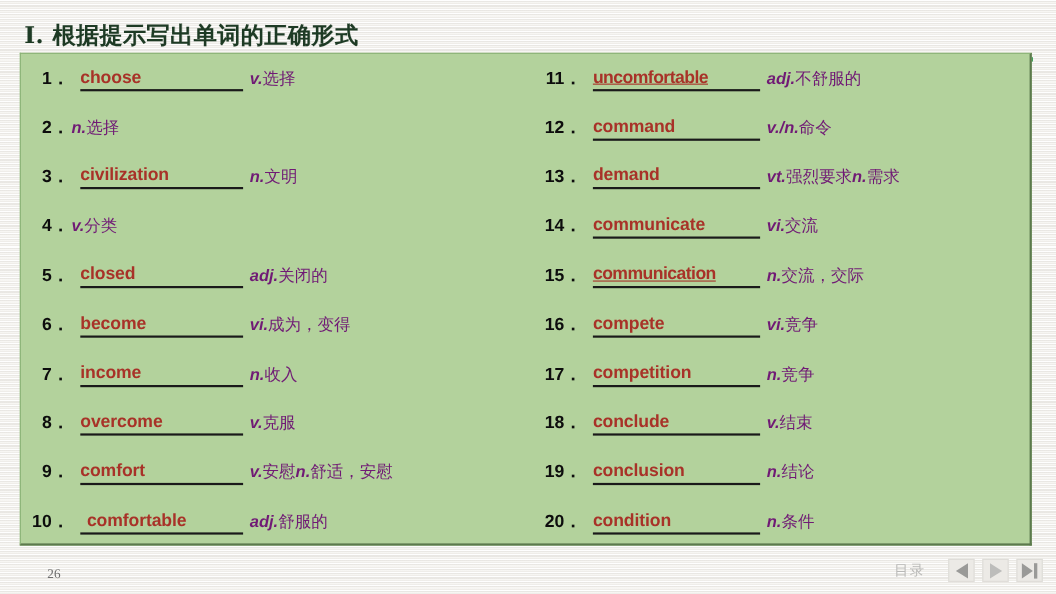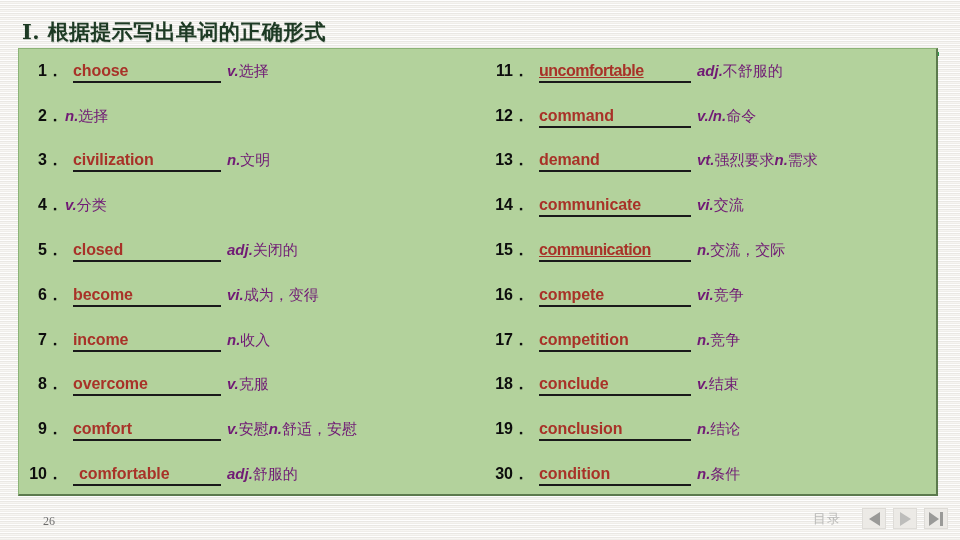--- a/index.html
+++ b/index.html
@@ -272,21 +272,21 @@
         <span class="definition"><span class="pos">v.</span>结束</span>
       </div>
       <div class="vocab-row">
         <span class="row-number">19．</span>
         <span class="answer-slot">
           <span class="answer-word">conclusion</span>
         </span>
         <span class="definition"><span class="pos">n.</span>结论</span>
       </div>
       <div class="vocab-row">
-        <span class="row-number">30．</span>
+        <span class="row-number">20．</span>
         <span class="answer-slot">
           <span class="answer-word">condition</span>
         </span>
         <span class="definition"><span class="pos">n.</span>条件</span>
       </div>
     </div>
 </div>
 
 <div id="page-number">26</div>
 

